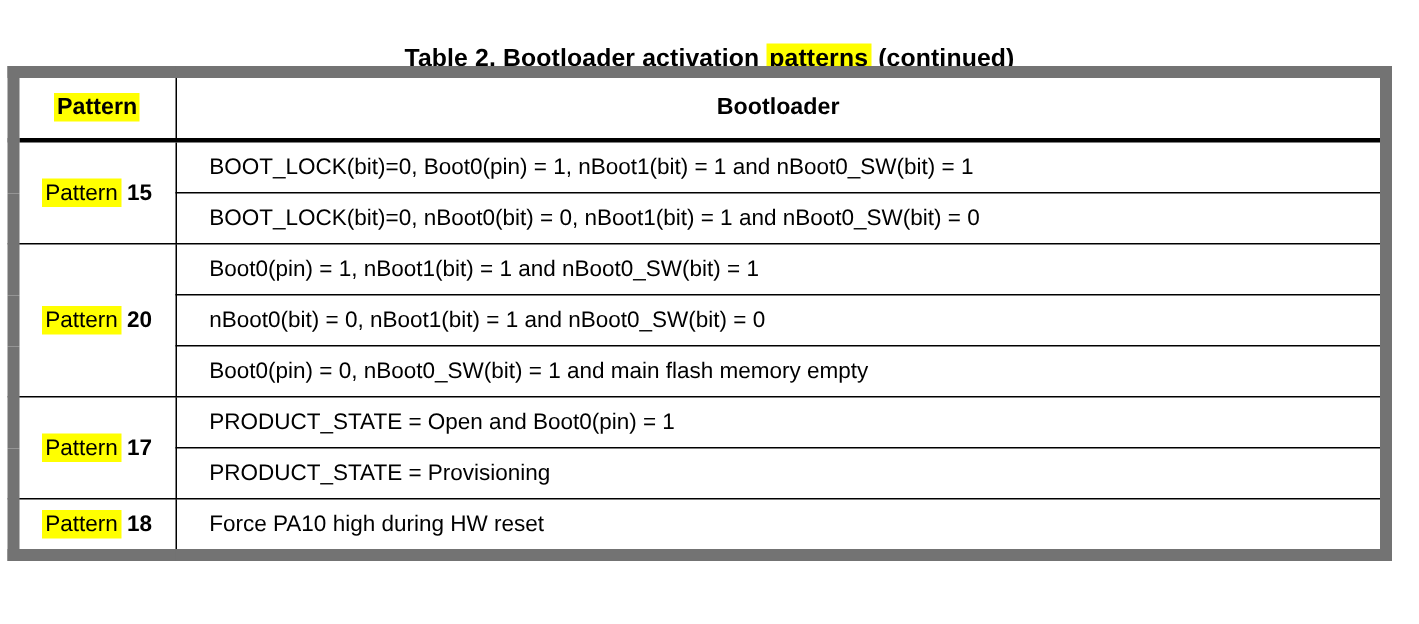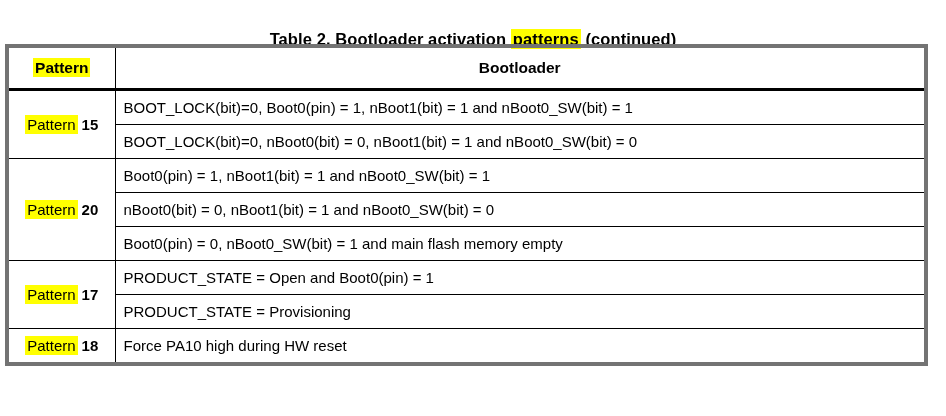--- a/index.html
+++ b/index.html
@@ -31,41 +31,41 @@
     background: #ffff00;
     padding: 1px 2px;
   }
   table.boot-table {
     position: absolute;
     left: 5px;
     top: 44px;
     width: 923px;
     border-collapse: collapse;
     table-layout: fixed;
-    border: 4px solid #737373;
+    border: 8px solid #737373;
     font-size: 15px;
   }
   table.boot-table col.pattern-col { width: 108px; }
   table.boot-table th,
   table.boot-table td {
     border: 1px solid #000000;
     padding: 0;
     vertical-align: middle;
   }
   table.boot-table thead th {
     height: 40px;
     font-size: 15.5px;
     font-weight: bold;
     text-align: center;
     border-bottom: 3px solid #000000;
   }
   table.boot-table td.cond-cell {
     height: 33px;
     text-align: left;
-    padding: 0 8px;
+    padding: 0 22px;
     white-space: nowrap;
     overflow: hidden;
   }
   table.boot-table td.pattern-cell {
     text-align: center;
     white-space: nowrap;
   }
   .pattern-num { margin-left: 4px; font-weight: bold; }
   .note-block {
     position: absolute;

